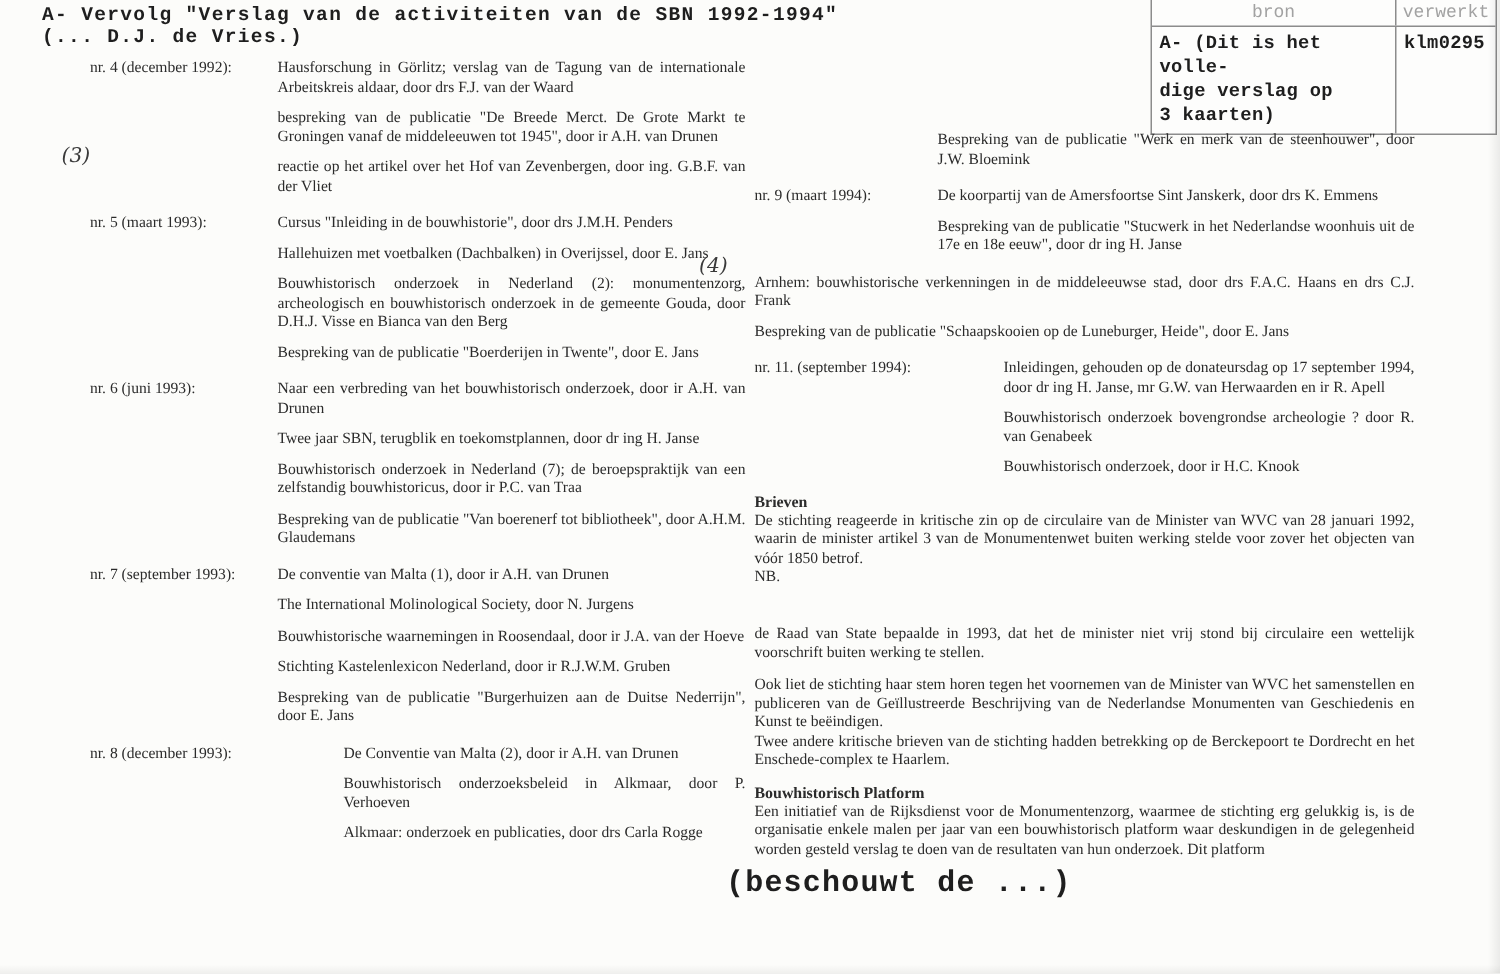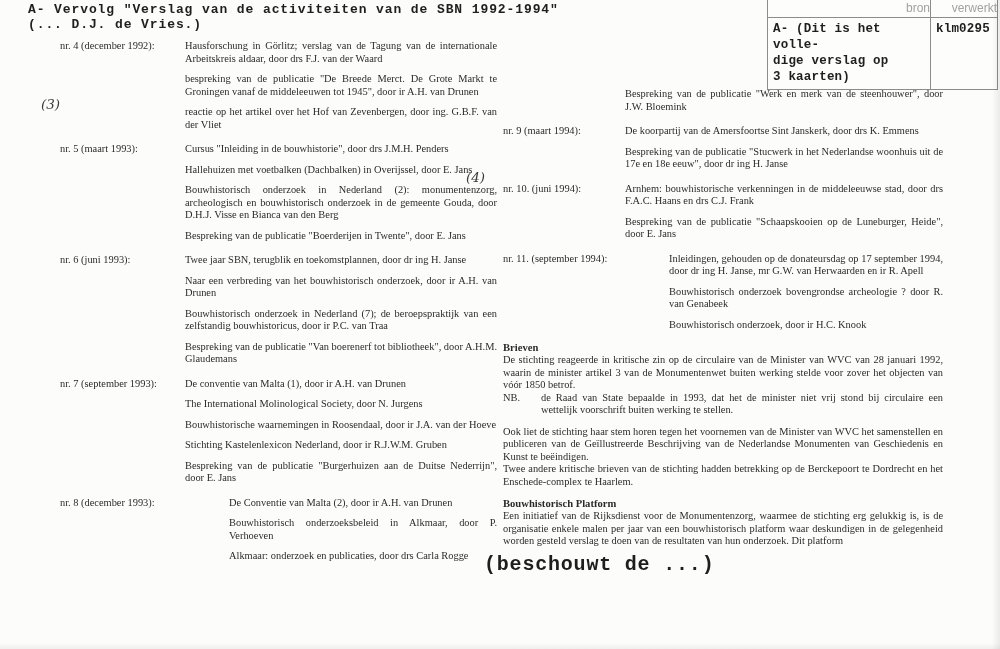--- a/index.html
+++ b/index.html
@@ -34,22 +34,22 @@
   
   .meta-table {
     position:absolute; left:767px; top:0; width:229px;
     border:1px solid var(--table-line, #8c8c8c); border-top:none;
     background:rgba(255,255,255,0.4);
   }
   .mt-row { display:flex; }
   .mt-head {
     border-bottom:1px solid var(--table-line, #8c8c8c);
     color:var(--form-gray, #a0a0a0);
-    font-family:Liberation Sans, sans-serif;
-    font-size:12px; text-align:right;
+    font-family:Liberation Mono, monospace;
+    font-size:12px; text-align:center;
   }
   .mt-head .mt-cell { padding:1px 0 2px; }
   .mt-cell.mt-bron { width:163px; border-right:1px solid var(--table-line, #8c8c8c); box-sizing:border-box; }
   .mt-cell.mt-verw { flex:1; }
   .mt-body { min-height:52px; }
   .mt-body .mt-cell {
     padding:3px 4px 4px 5px;
     font-size:12.5px; line-height:16px;
     color:var(--typed-ink, #1e1e1e); font-weight:600;
     white-space:pre-line; letter-spacing:0.2px;
@@ -78,21 +78,21 @@
     font-size:10.4px; line-height:12.5px; text-align:justify;
     margin-bottom:8px;
   }
   .entry-item:last-child { margin-bottom:0; }
 
   .sections { margin-top:10px; }
   .section { margin-top:9px; }
   .section:first-child { margin-top:0; }
   .section-heading { font-weight:700; font-size:10.6px; line-height:13px; }
   .para { font-size:10.4px; line-height:12.5px; text-align:justify; }
-  .para.has-tag { display:flex; }
+  .para.has-tag { display:flex;flex-direction:column; }
   .para.has-tag .para-tag { flex:0 0 38px; }
   .para.has-tag .para-text { flex:1; }
   .para.gap { margin-top:9px; }
 
   .footer-typed {
     margin-top:7px; margin-left:-19px;
     font-size:20px; font-weight:700; letter-spacing:0.8px;
     line-height:19px; color:var(--typed-ink, #1e1e1e);
     white-space:nowrap;
   }
@@ -137,22 +137,22 @@
     <div class="entry-items">
           <div class="entry-item">Cursus "Inleiding in de bouwhistorie", door drs J.M.H. Penders</div>
           <div class="entry-item">Hallehuizen met voetbalken (Dachbalken) in Overijssel, door E. Jans</div>
           <div class="entry-item">Bouwhistorisch onderzoek in Nederland (2): monumentenzorg, archeologisch en bouwhistorisch onderzoek in de gemeente Gouda, door D.H.J. Visse en Bianca van den Berg</div>
           <div class="entry-item">Bespreking van de publicatie "Boerderijen in Twente", door E. Jans</div>
         </div>
   </div>
       <div class="entry">
     <div class="entry-label">nr. 6 (juni 1993):</div>
     <div class="entry-items">
+          <div class="entry-item">Naar een verbreding van het bouwhistorisch onderzoek, door ir A.H. van Drunen</div>
           <div class="entry-item">Twee jaar SBN, terugblik en toekomstplannen, door dr ing H. Janse</div>
-          <div class="entry-item">Naar een verbreding van het bouwhistorisch onderzoek, door ir A.H. van Drunen</div>
           <div class="entry-item">Bouwhistorisch onderzoek in Nederland (7); de beroepspraktijk van een zelfstandig bouwhistoricus, door ir P.C. van Traa</div>
           <div class="entry-item">Bespreking van de publicatie "Van boerenerf tot bibliotheek", door A.H.M. Glaudemans</div>
         </div>
   </div>
       <div class="entry">
     <div class="entry-label">nr. 7 (september 1993):</div>
     <div class="entry-items">
           <div class="entry-item">De conventie van Malta (1), door ir A.H. van Drunen</div>
           <div class="entry-item">The International Molinological Society, door N. Jurgens</div>
           <div class="entry-item">Bouwhistorische waarnemingen in Roosendaal, door ir J.A. van der Hoeve</div>
@@ -179,21 +179,20 @@
           </div>
   </div>
         <div class="entry">
     <div class="entry-label">nr. 9 (maart 1994):</div>
     <div class="entry-items">
             <div class="entry-item">De koorpartij van de Amersfoortse Sint Janskerk, door drs K. Emmens</div>
             <div class="entry-item">Bespreking van de publicatie "Stucwerk in het Nederlandse woonhuis uit de 17e en 18e eeuw", door dr ing H. Janse</div>
           </div>
   </div>
         <div class="entry">
-    <div class="entry-label">nr. 10. (juni 1994):</div>
     <div class="entry-items">
             <div class="entry-item">Arnhem: bouwhistorische verkenningen in de middeleeuwse stad, door drs F.A.C. Haans en drs C.J. Frank</div>
             <div class="entry-item">Bespreking van de publicatie "Schaapskooien op de Luneburger, Heide", door E. Jans</div>
           </div>
   </div>
         <div class="entry">
     <div class="entry-label">nr. 11. (september 1994):</div>
     <div class="entry-items">
             <div class="entry-item">Inleidingen, gehouden op de donateursdag op 17 september 1994, door dr ing H. Janse, mr G.W. van Herwaarden en ir R. Apell</div>
             <div class="entry-item">Bouwhistorisch onderzoek bovengrondse archeologie ? door R. van Genabeek</div>

